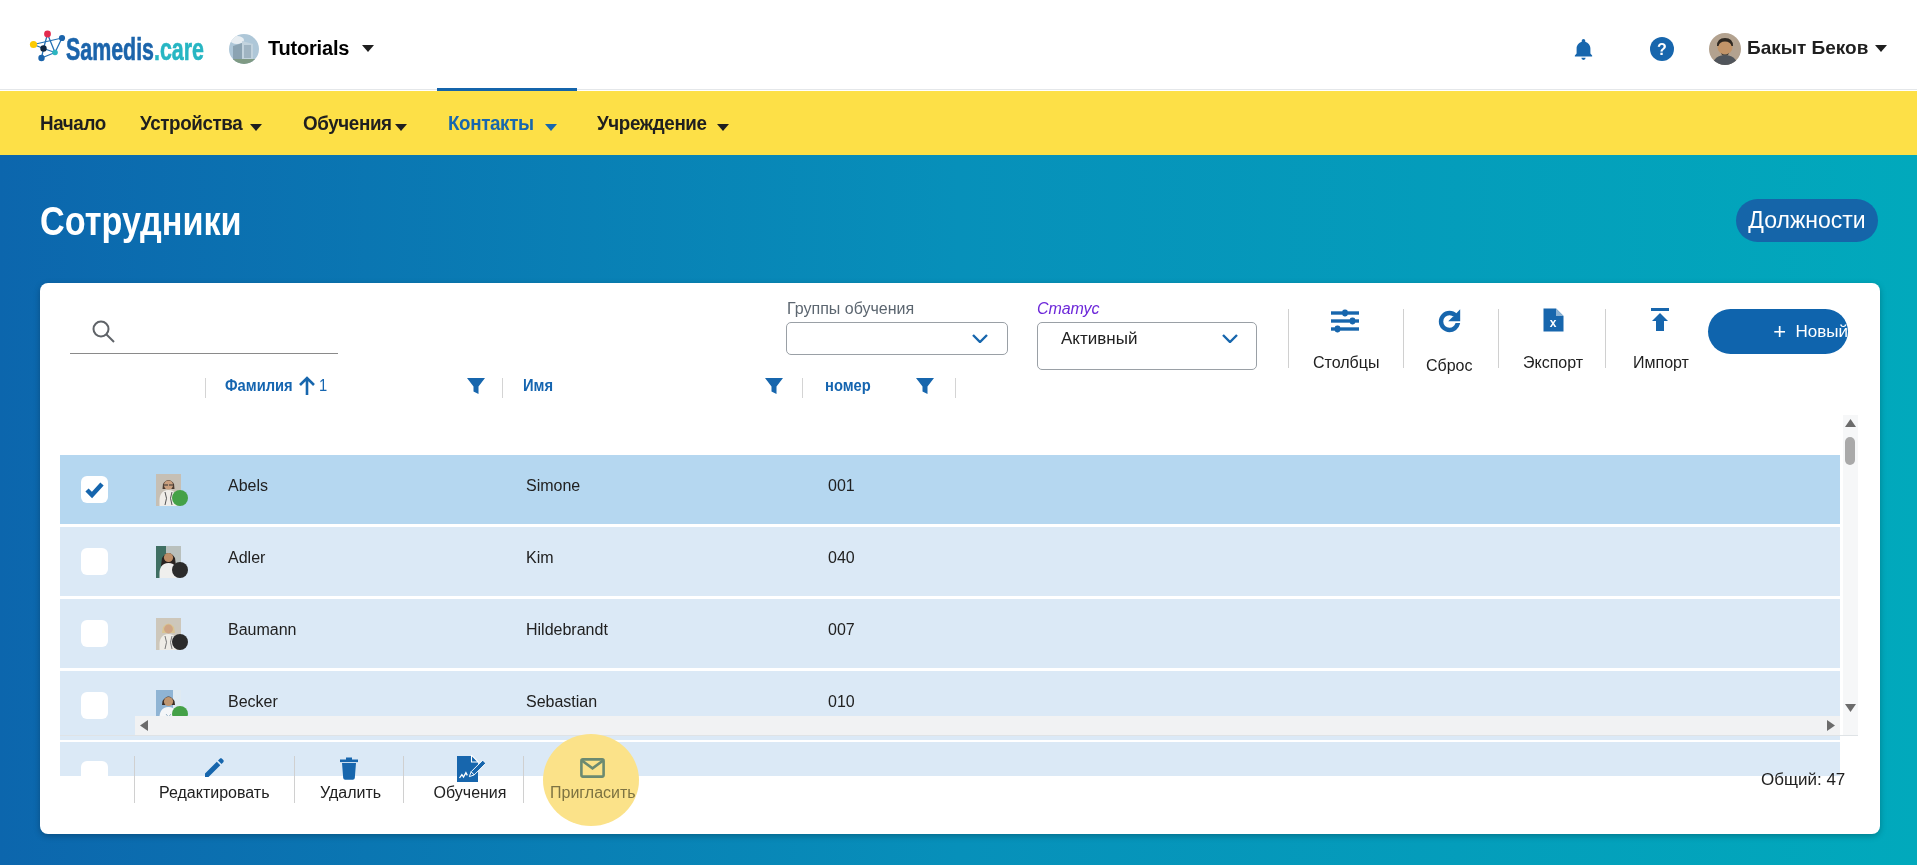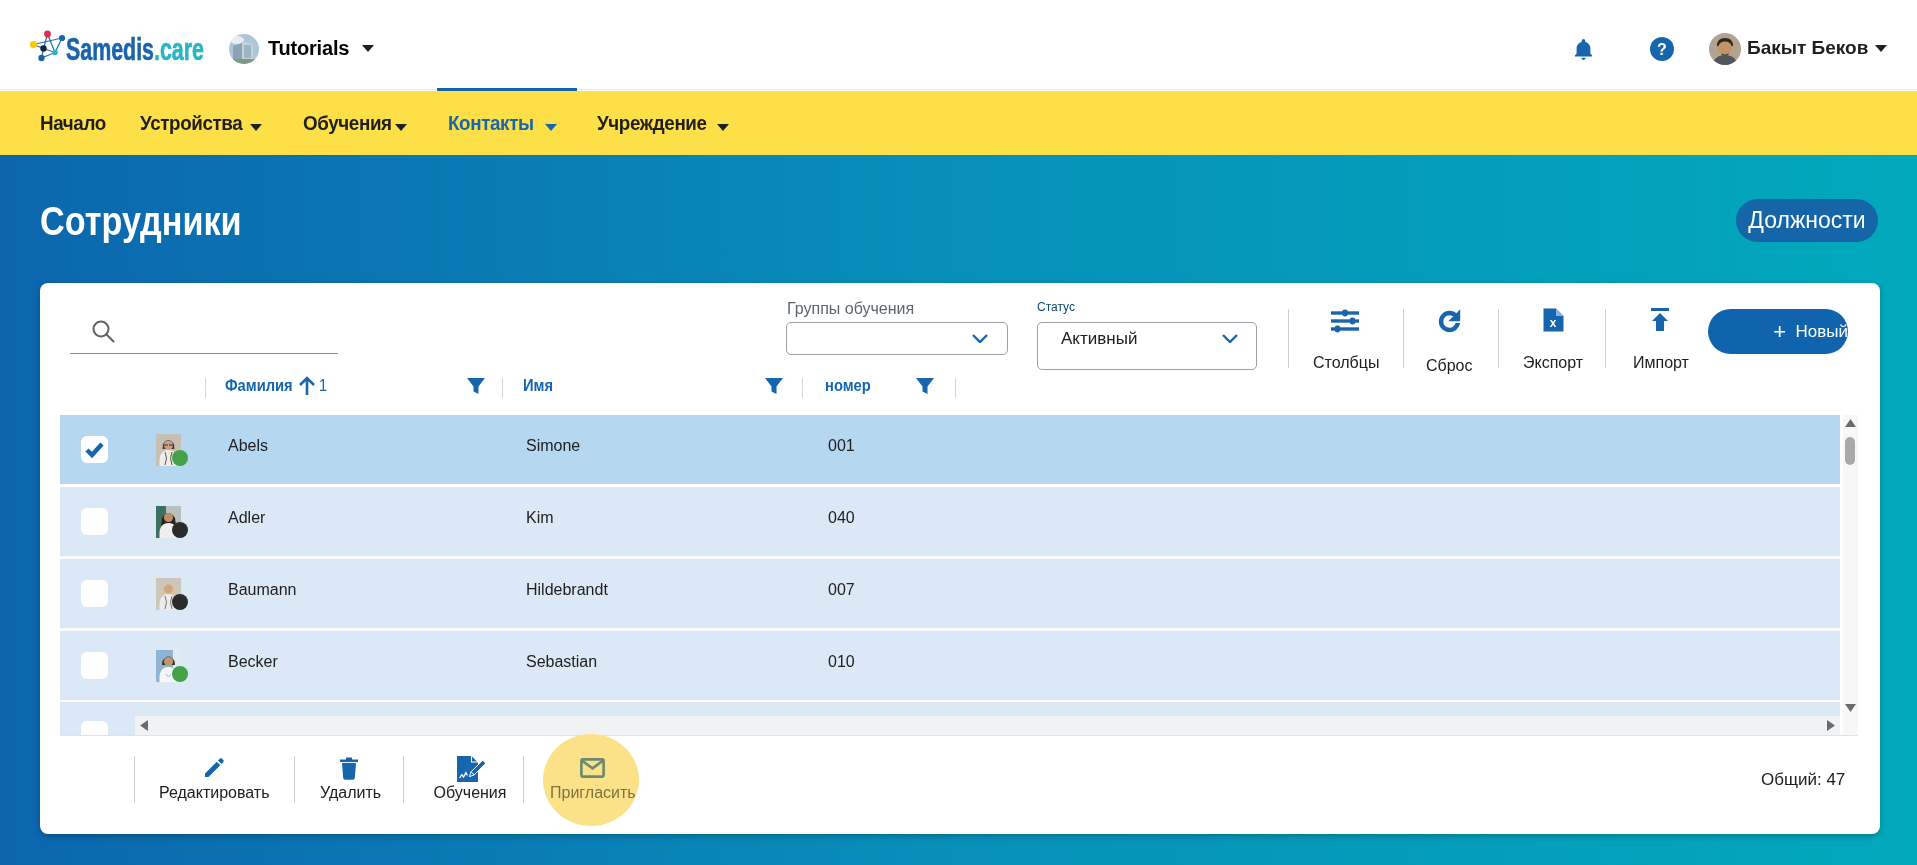--- a/index.html
+++ b/index.html
@@ -26,32 +26,32 @@
 .ncaret.blue { border-top-color:#1767ae; }
 
 #hero { position:absolute; left:0; top:155px; width:1917px; height:710px; background:linear-gradient(90deg,#0c66ad 0%, #0790ba 50%, #01a9bc 100%); }
 #title { position:absolute; left:40px; top:199px; font-size:40px; font-weight:bold; color:#fff; transform:scaleX(0.855); transform-origin:0 0; white-space:nowrap; }
 #btnDolzh { position:absolute; left:1736px; top:199px; width:142px; height:43px; border-radius:22px; background:#1565a9; color:#fff; font-size:23px; text-align:center; line-height:43px; }
 
 #card { position:absolute; left:40px; top:283px; width:1840px; height:551px; background:#fff; border-radius:8px; box-shadow:0 2px 6px rgba(0,0,0,.25); }
 #searchline { position:absolute; left:30px; top:70px; width:268px; border-bottom:1px solid #8a8a8a; }
 #lblGroups { position:absolute; left:747px; top:17px; font-size:16px; color:#5c6670; }
 #selGroups { position:absolute; left:746px; top:39px; width:222px; height:33px; border:1px solid #9aa0a6; border-radius:5px; }
-#lblStatus { position:absolute; left:997px; top:17px; font-size:12px; color:#0c4a6e; }
+#lblStatus { position:absolute; left:997px; top:17px; font-size:16px; color:#6d28d9;font-style:italic; }
 #selStatus { position:absolute; left:997px; top:39px; width:220px; height:48px; border:1px solid #9aa0a6; border-radius:5px; font-size:17px; color:#212121; line-height:31px; padding-left:23px; }
 .chev { position:absolute; width:16px; height:9px; }
 .vdiv { position:absolute; width:1px; background:#d0d0d0; }
 .tool { position:absolute; text-align:center; font-size:16px; color:#212121; }
 .tool .lab { display:block; margin-top:17px; }
 #btnNew { position:absolute; left:1668px; top:26px; width:140px; height:45px; border-radius:23px; background:#0f64ad; color:#fff; font-size:17px; line-height:45px; text-align:right; }
 
 .hdiv { position:absolute; top:95px; height:20px; width:1px; background:#d4d4d4; }
 .thead { position:absolute; top:94px; font-size:16px; font-weight:bold; color:#1565b0; transform:scaleX(0.92); transform-origin:0 0; }
 
-.row { position:absolute; left:20px; width:1780px; height:69px; background:#dbe9f6; }
+.row { position:absolute; left:20px; width:1780px; height:69px; background:#dbe9f6;margin-top:40px; }
 .row.sel { background:#b5d7f0; }
 .rtext { position:absolute; top:22px; font-size:16px; color:#212121; }
 .cbox { position:absolute; left:21px; top:21px; width:27px; height:27px; background:#fff; border-radius:6px; }
 .avatar { position:absolute; left:96px; top:19px; width:25px; height:32px; overflow:hidden; }
 .dot { position:absolute; left:112px; top:35px; width:16px; height:16px; border-radius:50%; }
 .dot.g { background:#44a147; }
 .dot.k { background:#2b2b2b; }
 
 #vscroll { position:absolute; left:1803px; top:132px; width:15px; height:321px; background:#f6f7f8; }
 #hscroll { position:absolute; left:95px; top:433px; width:1705px; height:19px; background:#f1f2f3; }

